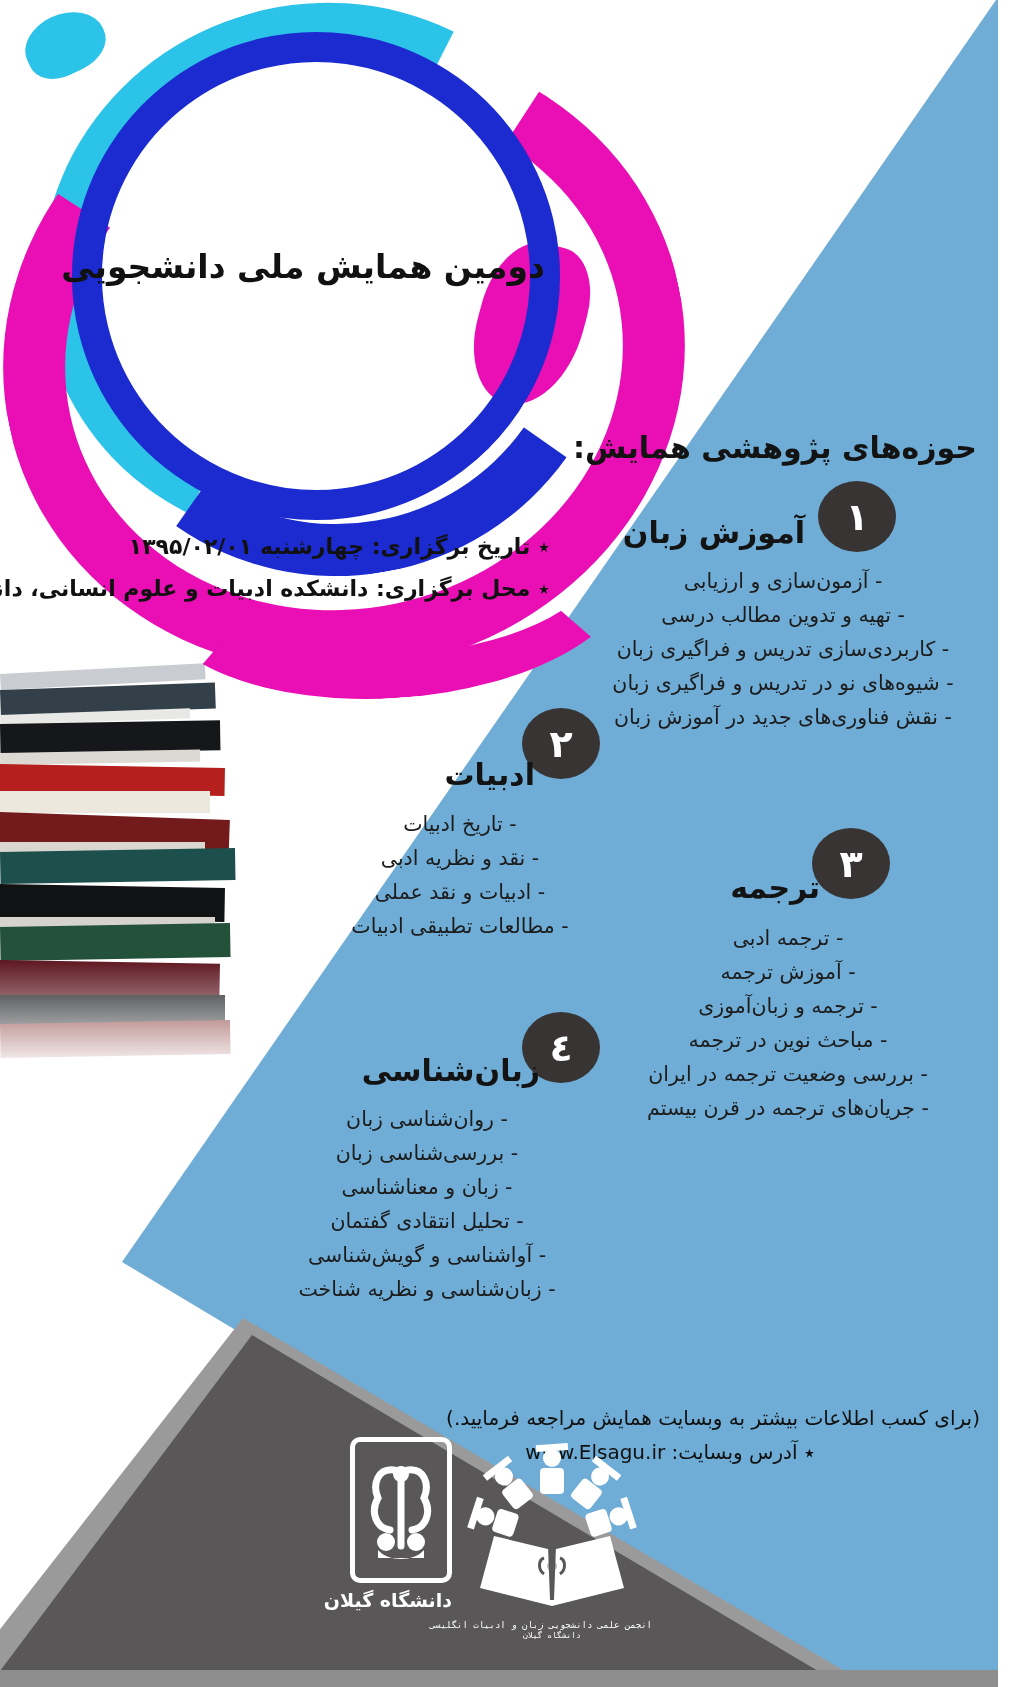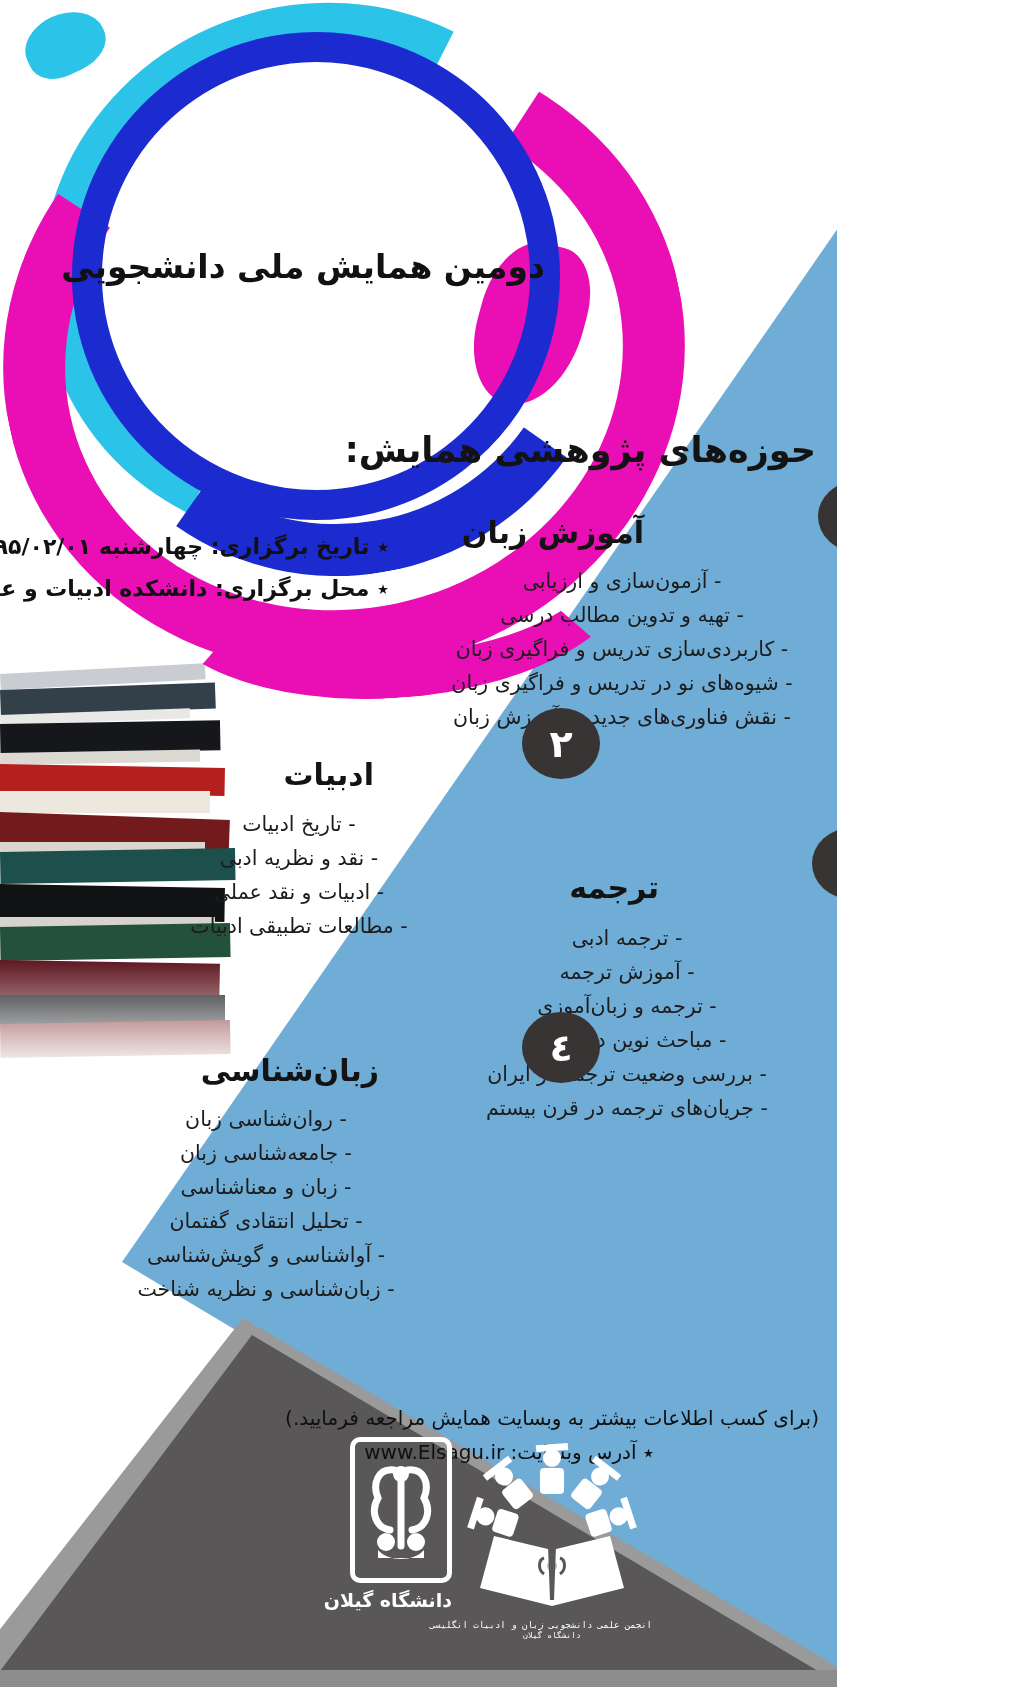--- a/index.html
+++ b/index.html
@@ -1,17 +1,17 @@
 <!DOCTYPE html>
 <html lang="fa"><head>
 <meta charset="utf-8">
 <style>
   html,body{margin:0;padding:0;background:#ffffff;}
   #poster{
-    position:relative;width:837px;height:1687px;overflow:hidden;background:#d946ef;
+    position:relative;width:998px;height:1687px;overflow:hidden;background:#d946ef;
     font-family:"DejaVu Sans",sans-serif;direction:rtl;
   }
   .abs{position:absolute;}
   svg{display:block;}
 
   
   .ring-wrap{left:10px;top:-8px;width:590px;height:590px;z-index:2;}
   .ring-wrap div{position:absolute;}
   .cyan-arc{left:30px;top:12px;width:470px;height:445px;border:46px solid transparent;
     border-top-color:#2cc3e8;border-left-color:#2cc3e8;border-radius:50%;transform:rotate(-18deg);}
@@ -31,21 +31,21 @@
   .white-center{left:112px;top:94px;width:362px;height:360px;background:#fff;border-radius:50%;
     display:flex;flex-direction:column;align-items:center;justify-content:center;text-align:center;}
   .title-l1{font-size:33px;font-weight:bold;color:#111;white-space:nowrap;}
   .title-l2{font-size:38px;font-weight:bold;color:#ed1f1f;white-space:nowrap;margin-top:12px;}
 
   
   .event-info{right:448px;top:534px;width:560px;text-align:right;z-index:3;color:#111;}
   .event-info div{font-size:22px;font-weight:bold;margin-bottom:17px;white-space:nowrap;}
 
   
-  .research-header{right:21px;top:430px;font-size:35px;font-weight:bold;color:#131313;z-index:3;white-space:nowrap;}
+  .research-header{right:21px;top:430px;font-size:30px;font-weight:bold;color:#131313;z-index:3;white-space:nowrap;}
   .num-circle{width:78px;height:71px;background:#383434;border-radius:50%;color:#fff;
     display:flex;align-items:center;justify-content:center;font-size:38px;font-weight:bold;z-index:3;}
   .sec-title{font-size:30px;font-weight:bold;color:#131313;z-index:3;white-space:nowrap;}
   .sec-items{z-index:3;text-align:center;color:#1c1c1c;font-size:20.5px;line-height:34px;}
   .sec-items div{white-space:nowrap;}
 
   
   .footer{right:18px;top:1406px;width:620px;text-align:right;z-index:3;color:#101010;}
   .footer .f1{font-size:22px;margin-bottom:10px;white-space:nowrap;}
   .footer .f2{font-size:20px;margin-bottom:10px;white-space:nowrap;}
@@ -157,21 +157,21 @@
     <div>- بررسی وضعیت ترجمه در ایران</div>
     <div>- جریان‌های ترجمه در قرن بیستم</div>
   </div>
 
   <div class="abs num-circle" style="left:522px;top:1012px;">
     <span>٤</span>
   </div>
   <div class="abs sec-title" style="right:458px;top:1053px;">زبان‌شناسی</div>
   <div class="abs sec-items" style="right:401px;top:1102px;width:340px;">
     <div>- روان‌شناسی زبان</div>
-    <div>- جامعه‌شناسی زبان</div>
+    <div>- بررسی‌شناسی زبان</div>
     <div>- زبان و معناشناسی</div>
     <div>- تحلیل انتقادی گفتمان</div>
     <div>- آواشناسی و گویش‌شناسی</div>
     <div>- زبان‌شناسی و نظریه شناخت</div>
   </div>
 
   <div class="abs footer">
     <div class="f2">(برای کسب اطلاعات بیشتر به وبسایت همایش مراجعه فرمایید.)</div>
     <div class="f3">٭ آدرس وبسایت: www.Elsagu.ir</div>
   </div>

